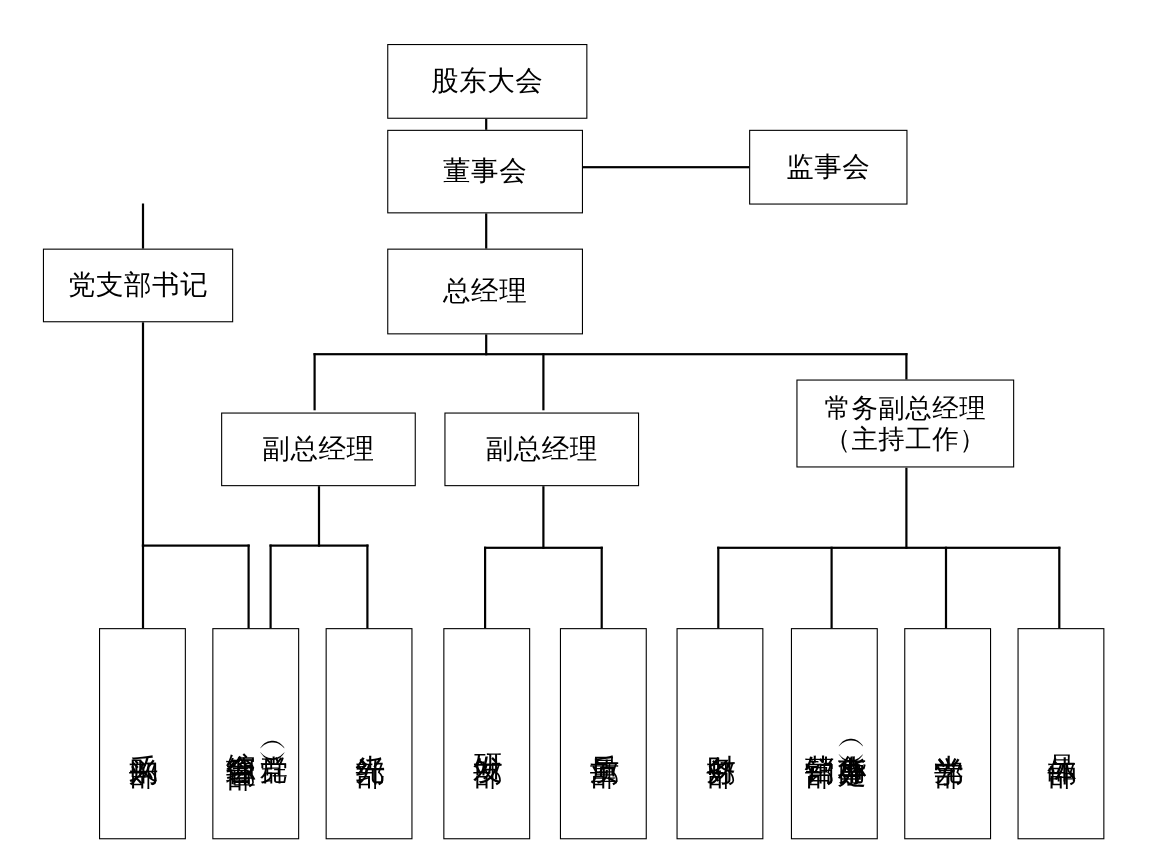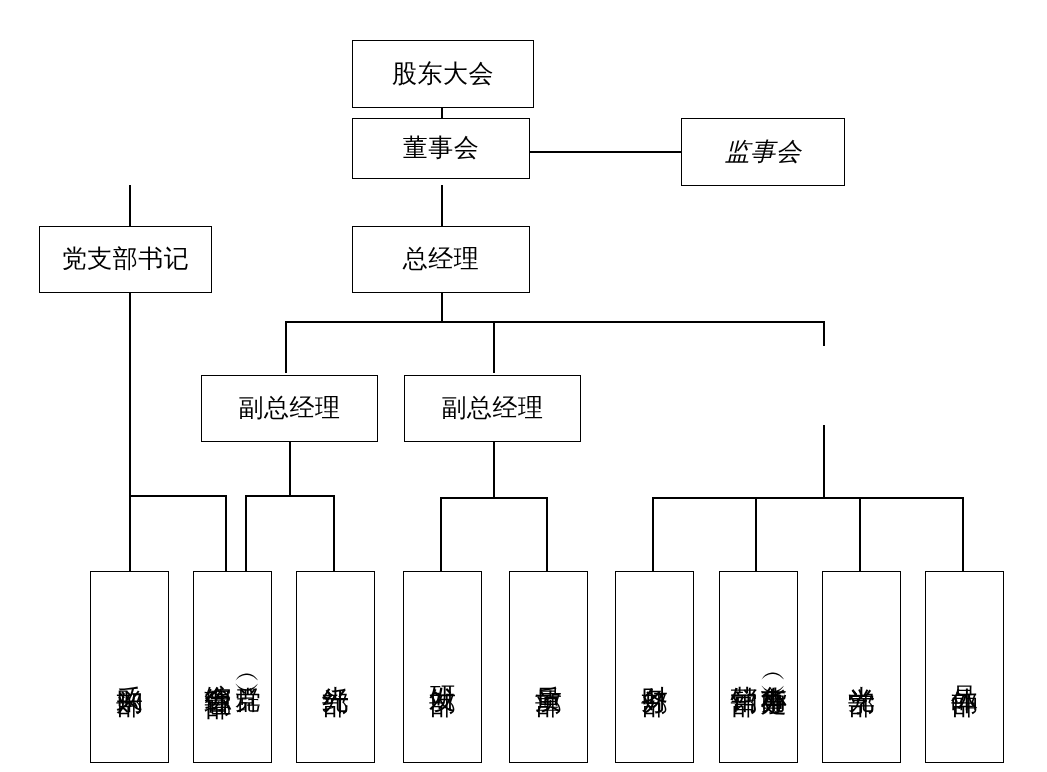--- a/index.html
+++ b/index.html
@@ -111,45 +111,49 @@
   <div class="ln h" style="left:652px; top:497px; width:312px;"></div>
   <div class="ln v" style="left:652px; top:497px; height:76px;"></div>
   <div class="ln v" style="left:755px; top:497px; height:76px;"></div>
   <div class="ln v" style="left:859px; top:497px; height:76px;"></div>
   <div class="ln v" style="left:962px; top:497px; height:76px;"></div>
 
   <div class="node" style="left:352px; top:10px; width:182px; height:68px;margin-top:30px;">
     <span class="label">股东大会</span>
   </div>
 
-  <div class="node" style="left:352px; top:118px; width:178px; height:61px;">
+  <div class="node" style="left:352px; top:118px; width:178px; height:76px;">
     <span class="label">董事会</span>
   </div>
 
-  <div class="node" style="left:681px; top:118px; width:164px; height:68px;font-style:italic;">
+  <div class="node" style="left:681px; top:118px; width:144px; height:68px;">
     <span class="label">监事会</span>
   </div>
 
 
-  <div class="node" style="left:352px; top:226px; width:178px; height:67px;">
+  <div class="node" style="left:352px; top:226px; width:178px; height:78px;">
     <span class="label">总经理</span>
   </div>
 
   <div class="node" style="left:39px; top:226px; width:173px; height:67px;">
     <span class="label">党支部书记</span>
   </div>
 
   <div class="node" style="left:201px; top:375px; width:177px; height:67px;">
     <span class="label">副总经理</span>
   </div>
 
   <div class="node" style="left:404px; top:375px; width:177px; height:67px;">
     <span class="label">副总经理</span>
   </div>
 
+  <div class="node two-line" style="left:724px; top:345px; width:198px; height:80px;">
+    <span class="label">常务副总经理
+（主持工作）</span>
+  </div>
 
   <div class="node vert" style="left:90px; top:571px; width:79px; height:192px;">
     <span class="vcol">采购部</span>
   </div>
 
   <div class="node vert" style="left:193px; top:571px; width:79px; height:192px;">
     <span class="vcol sub">（党群）</span>
     <span class="vcol">综合管理部</span>
   </div>
 

